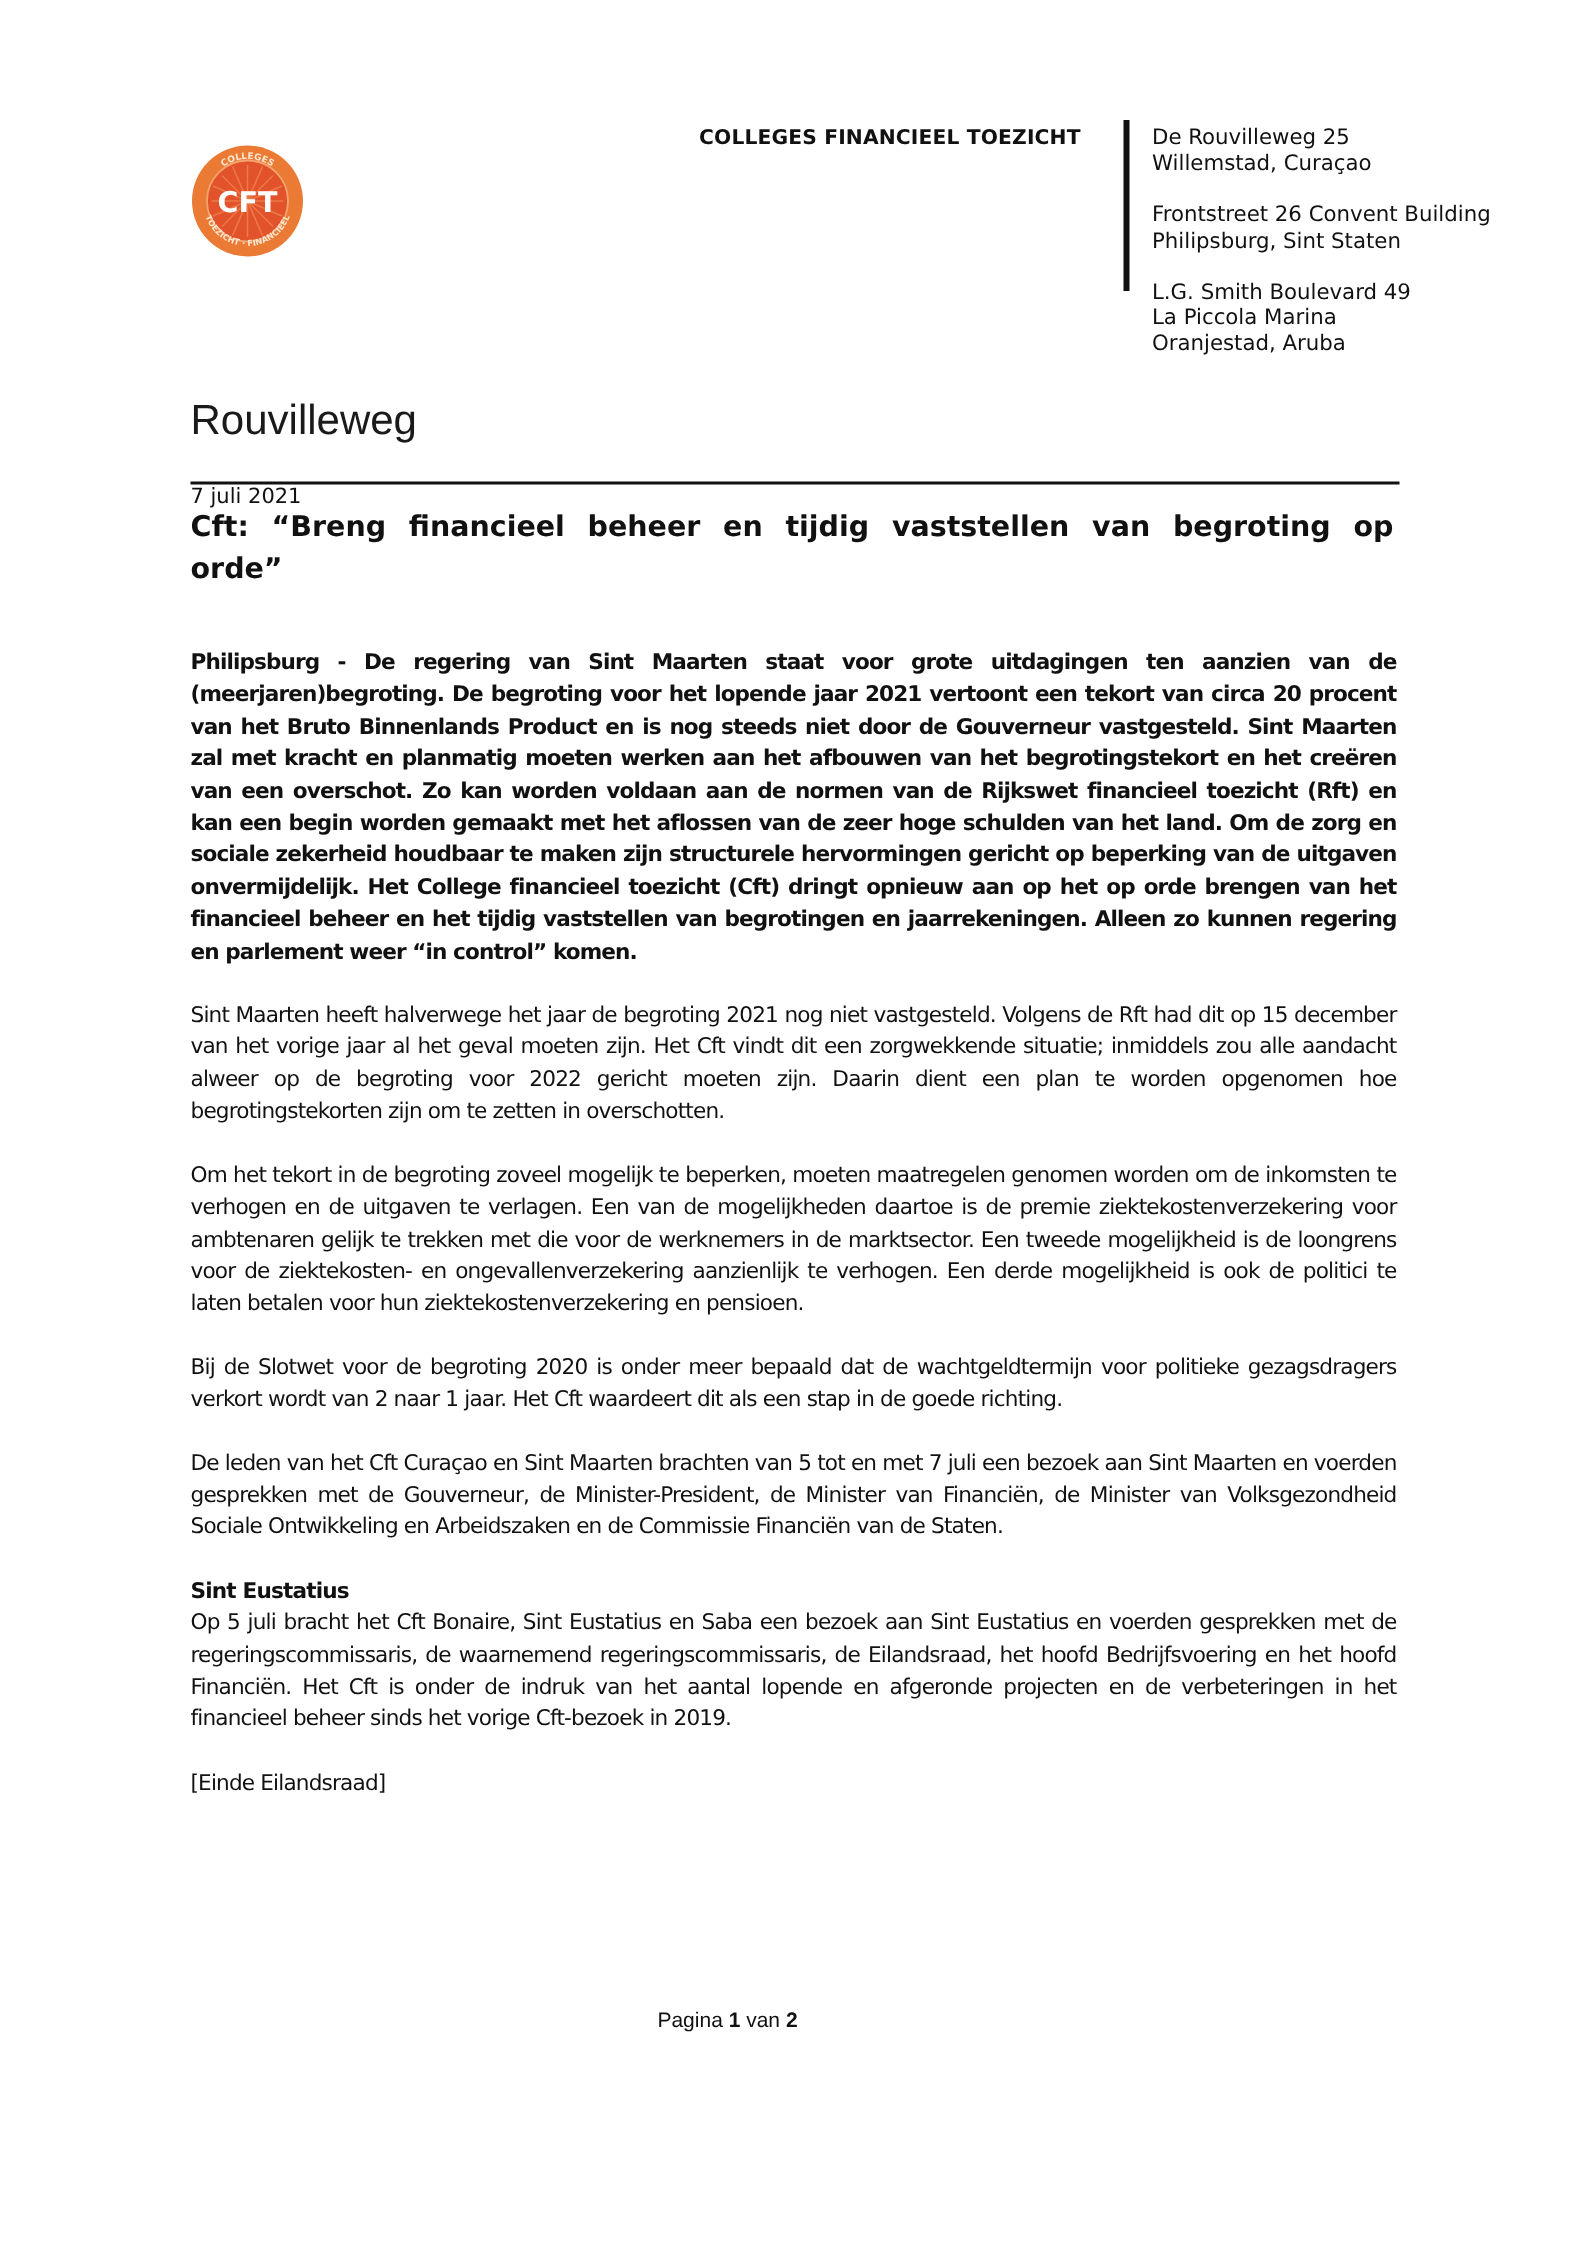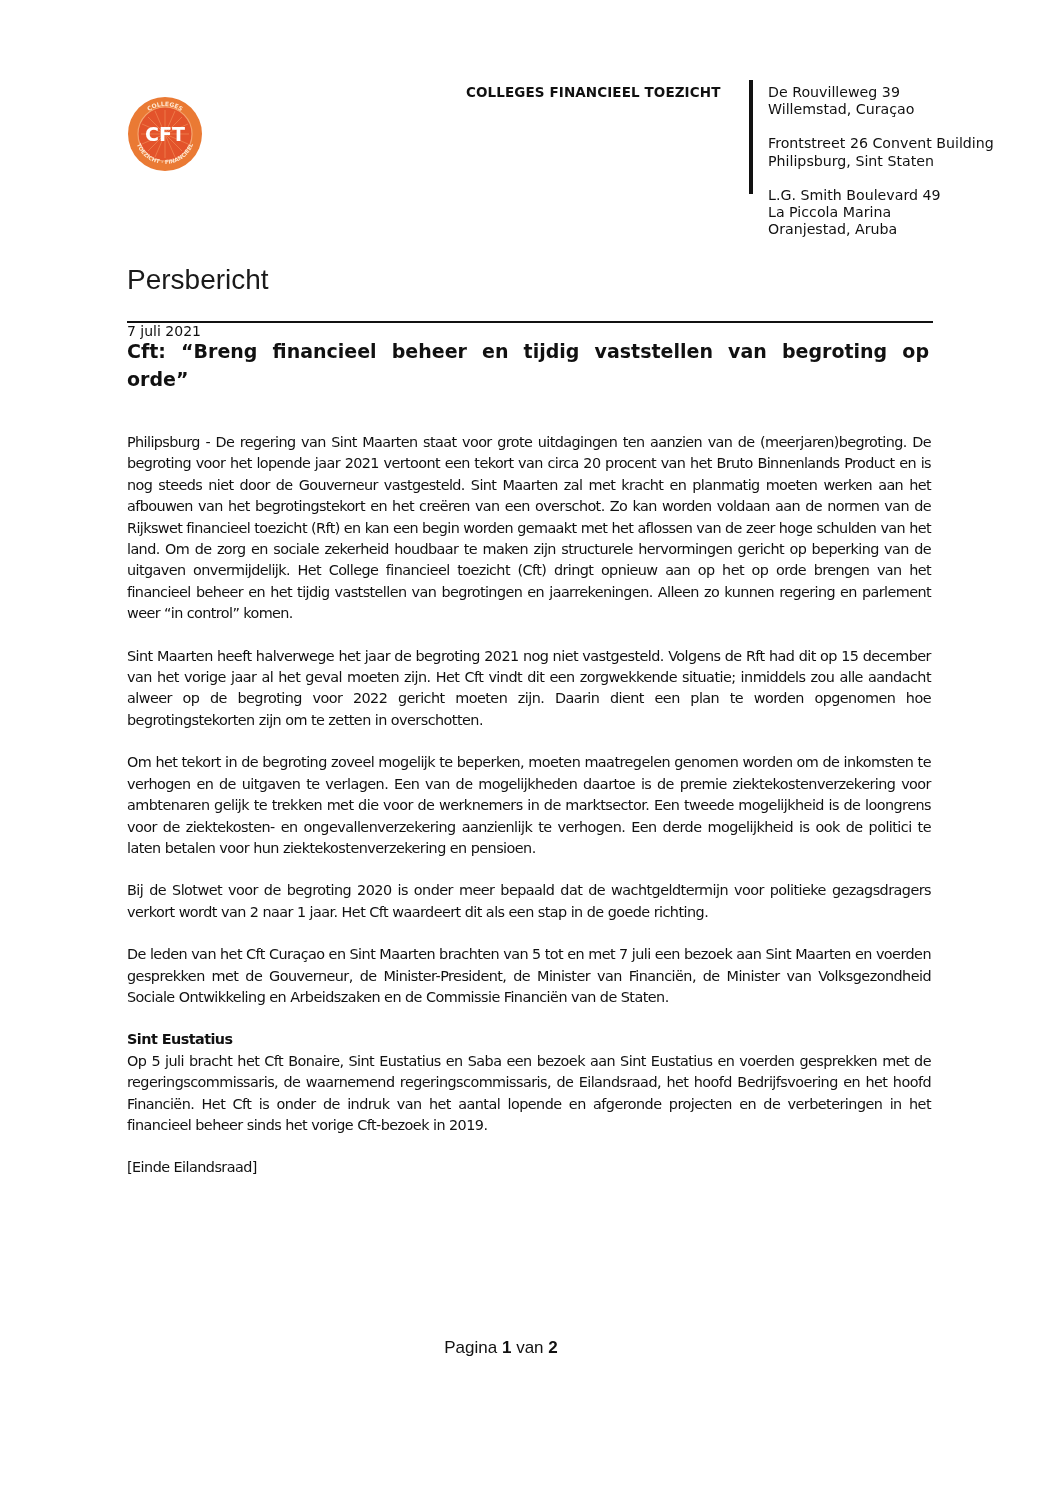--- a/index.html
+++ b/index.html
@@ -37,27 +37,27 @@
       font-size: 19px; font-weight: bold; line-height: 28px; text-align: justify;
       word-spacing: 3px;
     }
     .content {
       position: absolute; left: 127px; top: 432px; width: 804px;
       font-family: "DejaVu Sans", sans-serif;
       font-size: 14.4px; line-height: 21.4px; text-align: justify;
       letter-spacing: -0.55px;
     }
     .content p { margin: 0 0 21px 0; }
-    .content p.lead { font-weight: normal; letter-spacing: -0.6px; }
+    .content p.lead { font-weight: bold; letter-spacing: -0.6px; }
     .content .subhead { font-weight: bold; display: block; }
     .content p.end { margin-top: 0; }
 
     .footer {
       position: absolute; left: 0; width: 970px; top: 1338px; text-align: center;
-      font-family: "Liberation Sans", sans-serif; font-size: 17px; color: #111; margin-left: 16px;
+      font-family: "Liberation Sans", sans-serif; font-size: 14px; color: #111;
     }
     .footer b { font-weight: bold; }
   </style>
 </head>
 <body>
 
 <div class="logo">
   <svg width="76" height="76" viewBox="0 0 76 76">
     <circle cx="38" cy="38" r="37" fill="#ea7a34"></circle>
     <circle cx="38" cy="38" r="27" fill="#e3532b"></circle>
@@ -82,35 +82,35 @@
       <textPath href="#ringBottom" startOffset="50%" text-anchor="middle">TOEZICHT · FINANCIEEL</textPath>
     </text>
   </svg>
 </div>
 
 <div class="org-name">COLLEGES FINANCIEEL TOEZICHT</div>
 <div class="vbar"></div>
 
 <div class="addresses">
   <div class="block">
-    <span class="line">De Rouvilleweg 39</span>
+    <span class="line">De Rouvilleweg 25</span>
     <span class="line">Willemstad, Curaçao</span>
   </div>
   <div class="block">
     <span class="line">Frontstreet 26 Convent Building</span>
     <span class="line">Philipsburg, Sint Staten</span>
   </div>
   <div class="block">
     <span class="line">L.G. Smith Boulevard 49</span>
     <span class="line">La Piccola Marina</span>
     <span class="line">Oranjestad, Aruba</span>
   </div>
 </div>
 
-<div class="doc-type">Persbericht</div>
+<div class="doc-type">Rouvilleweg</div>
 <div class="doc-date">7 juli 2021</div>
 <div class="hrule"></div>
 
 <div class="headline">Cft: “Breng financieel beheer en tijdig vaststellen van begroting op orde”</div>
 
 <div class="content">
   <p class="lead">Philipsburg - De regering van Sint Maarten staat voor grote uitdagingen ten aanzien van de (meerjaren)begroting. De begroting voor het lopende jaar 2021 vertoont een tekort van circa 20 procent van het Bruto Binnenlands Product en is nog steeds niet door de Gouverneur vastgesteld. Sint Maarten zal met kracht en planmatig moeten werken aan het afbouwen van het begrotingstekort en het creëren van een overschot. Zo kan worden voldaan aan de normen van de Rijkswet financieel toezicht (Rft) en kan een begin worden gemaakt met het aflossen van de zeer hoge schulden van het land. Om de zorg en sociale zekerheid houdbaar te maken zijn structurele hervormingen gericht op beperking van de uitgaven onvermijdelijk. Het College financieel toezicht (Cft) dringt opnieuw aan op het op orde brengen van het financieel beheer en het tijdig vaststellen van begrotingen en jaarrekeningen. Alleen zo kunnen regering en parlement weer “in control” komen.</p>
   <p>Sint Maarten heeft halverwege het jaar de begroting 2021 nog niet vastgesteld. Volgens de Rft had dit op 15 december van het vorige jaar al het geval moeten zijn. Het Cft vindt dit een zorgwekkende situatie; inmiddels zou alle aandacht alweer op de begroting voor 2022 gericht moeten zijn. Daarin dient een plan te worden opgenomen hoe begrotingstekorten zijn om te zetten in overschotten.</p>
   <p>Om het tekort in de begroting zoveel mogelijk te beperken, moeten maatregelen genomen worden om de inkomsten te verhogen en de uitgaven te verlagen. Een van de mogelijkheden daartoe is de premie ziektekostenverzekering voor ambtenaren gelijk te trekken met die voor de werknemers in de marktsector. Een tweede mogelijkheid is de loongrens voor de ziektekosten- en ongevallenverzekering aanzienlijk te verhogen. Een derde mogelijkheid is ook de politici te laten betalen voor hun ziektekostenverzekering en pensioen.</p>
   <p>Bij de Slotwet voor de begroting 2020 is onder meer bepaald dat de wachtgeldtermijn voor politieke gezagsdragers verkort wordt van 2 naar 1 jaar. Het Cft waardeert dit als een stap in de goede richting.</p>

